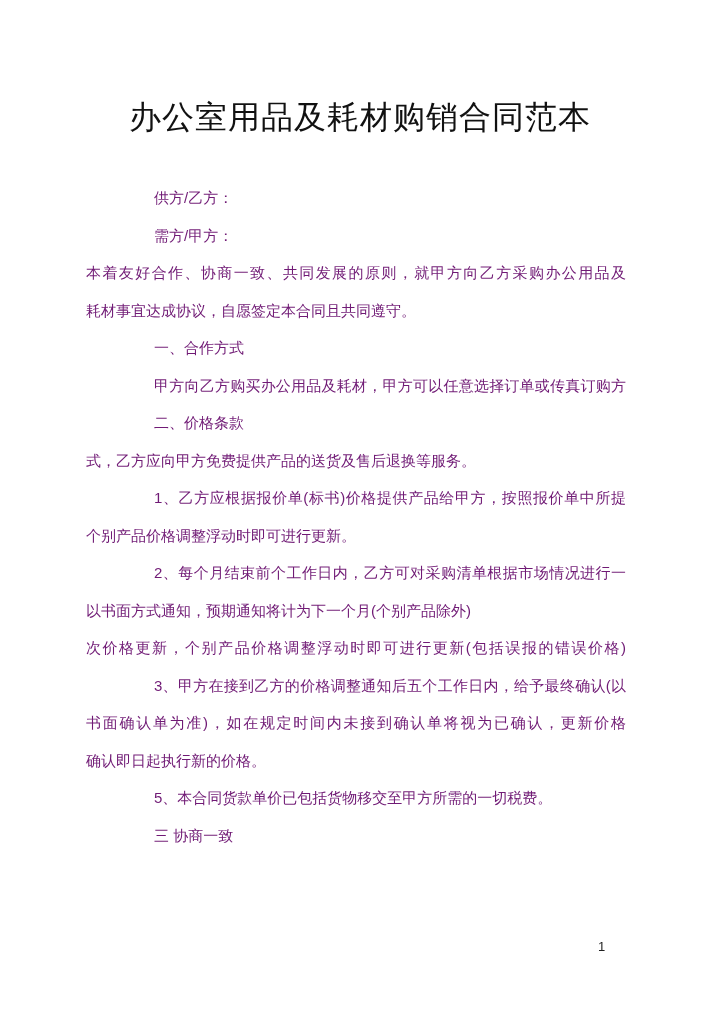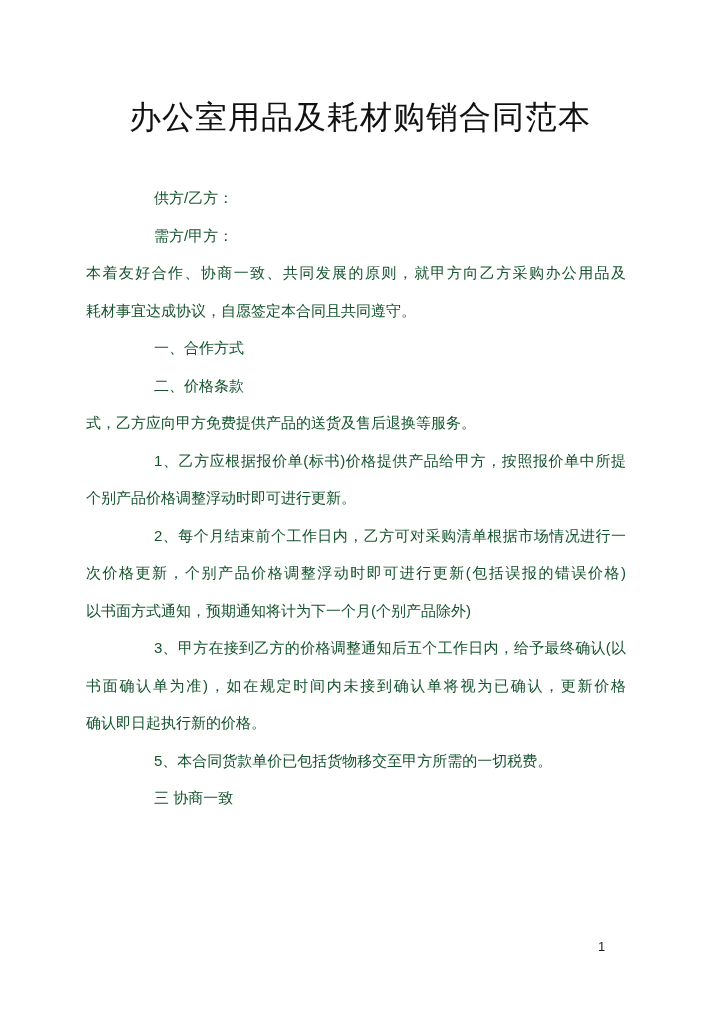--- a/index.html
+++ b/index.html
@@ -26,21 +26,21 @@
     line-height: 40px;
     font-weight: normal;
     color: #111111;
     letter-spacing: 1px;
   }
   .doc-body {
     position: absolute;
     top: 179px;
     left: 86px;
     width: 540px;
-    color: #14532d;
+    color: #701a75;
     font-size: 15px;
   }
   .line {
     height: 37.5px;
     line-height: 37.5px;
     text-align: left;
   }
   .line.indent {
     padding-left: 68px;
   }
@@ -62,27 +62,28 @@
 
 <div class="page">
   <h1 class="doc-title">办公室用品及耗材购销合同范本</h1>
 
   <div class="doc-body">
       <div class="line indent">供方/乙方：</div>
       <div class="line indent">需方/甲方：</div>
       <div class="line full">本着友好合作、协商一致、共同发展的原则，就甲方向乙方采购办公用品及</div>
       <div class="line">耗材事宜达成协议，自愿签定本合同且共同遵守。</div>
       <div class="line indent">一、合作方式</div>
+      <div class="line indent full">甲方向乙方购买办公用品及耗材，甲方可以任意选择订单或传真订购方</div>
       <div class="line indent">二、价格条款</div>
       <div class="line">式，乙方应向甲方免费提供产品的送货及售后退换等服务。</div>
       <div class="line indent full">1、乙方应根据报价单(标书)价格提供产品给甲方，按照报价单中所提</div>
       <div class="line">个别产品价格调整浮动时即可进行更新。</div>
       <div class="line indent full">2、每个月结束前个工作日内，乙方可对采购清单根据市场情况进行一</div>
+      <div class="line">以书面方式通知，预期通知将计为下一个月(个别产品除外)</div>
       <div class="line full">次价格更新，个别产品价格调整浮动时即可进行更新(包括误报的错误价格)</div>
-      <div class="line">以书面方式通知，预期通知将计为下一个月(个别产品除外)</div>
       <div class="line indent full">3、甲方在接到乙方的价格调整通知后五个工作日内，给予最终确认(以</div>
       <div class="line full">书面确认单为准)，如在规定时间内未接到确认单将视为已确认，更新价格</div>
       <div class="line">确认即日起执行新的价格。</div>
       <div class="line indent">5、本合同货款单价已包括货物移交至甲方所需的一切税费。</div>
       <div class="line indent">三 协商一致</div>
     </div>
 
   <div class="page-number">1</div>
 </div>
 

